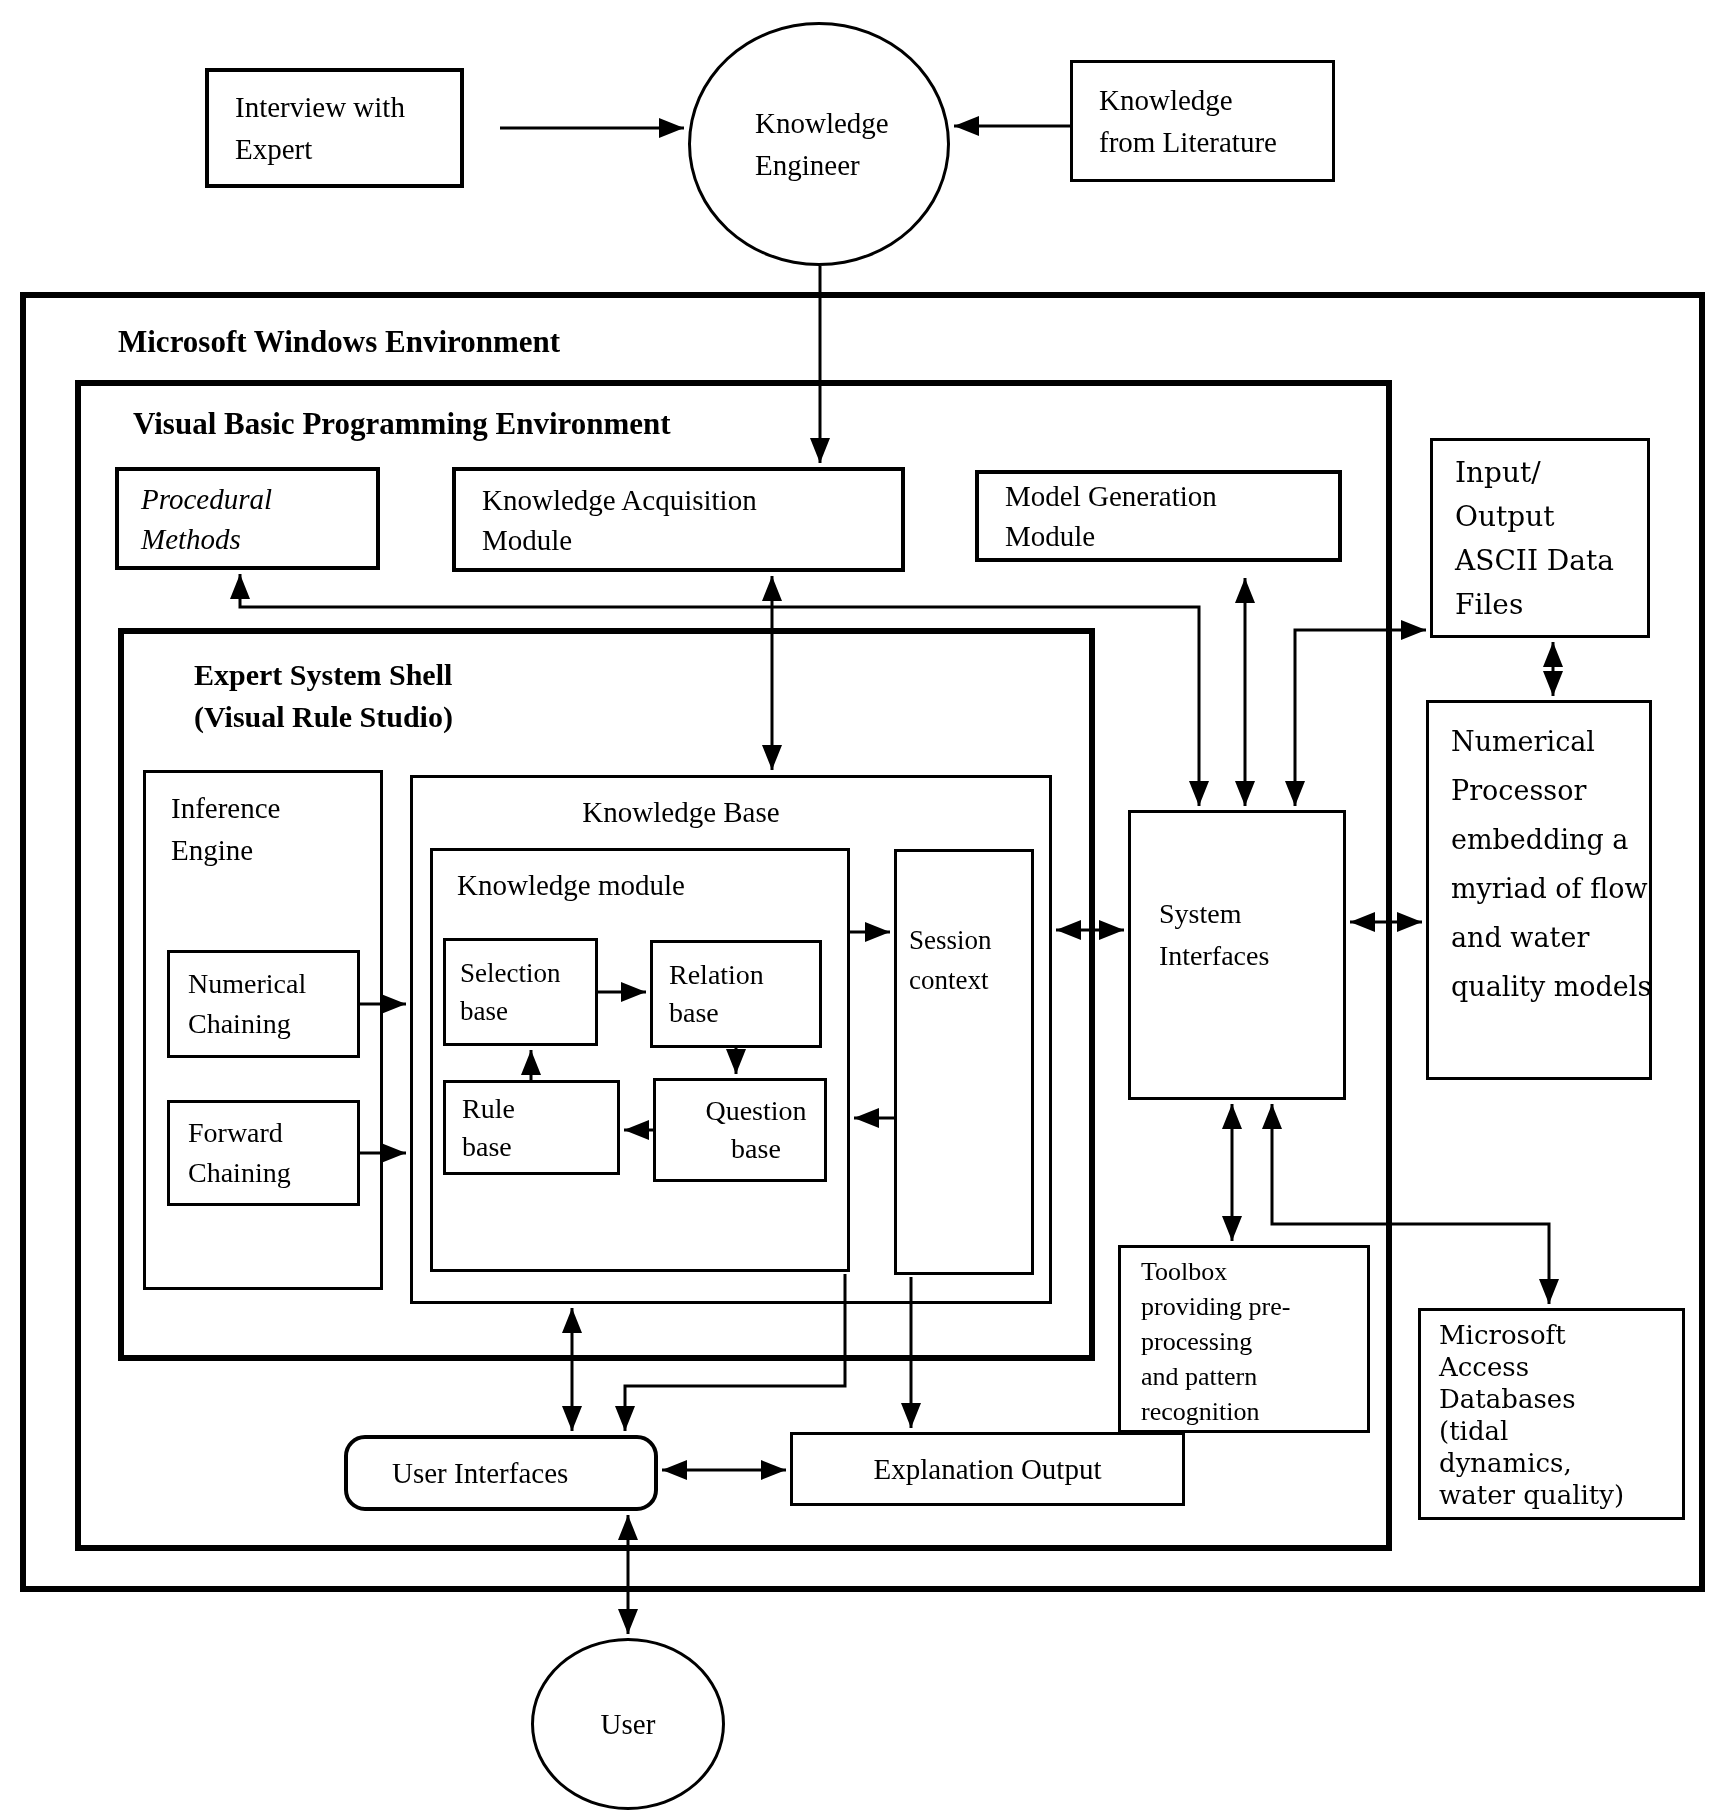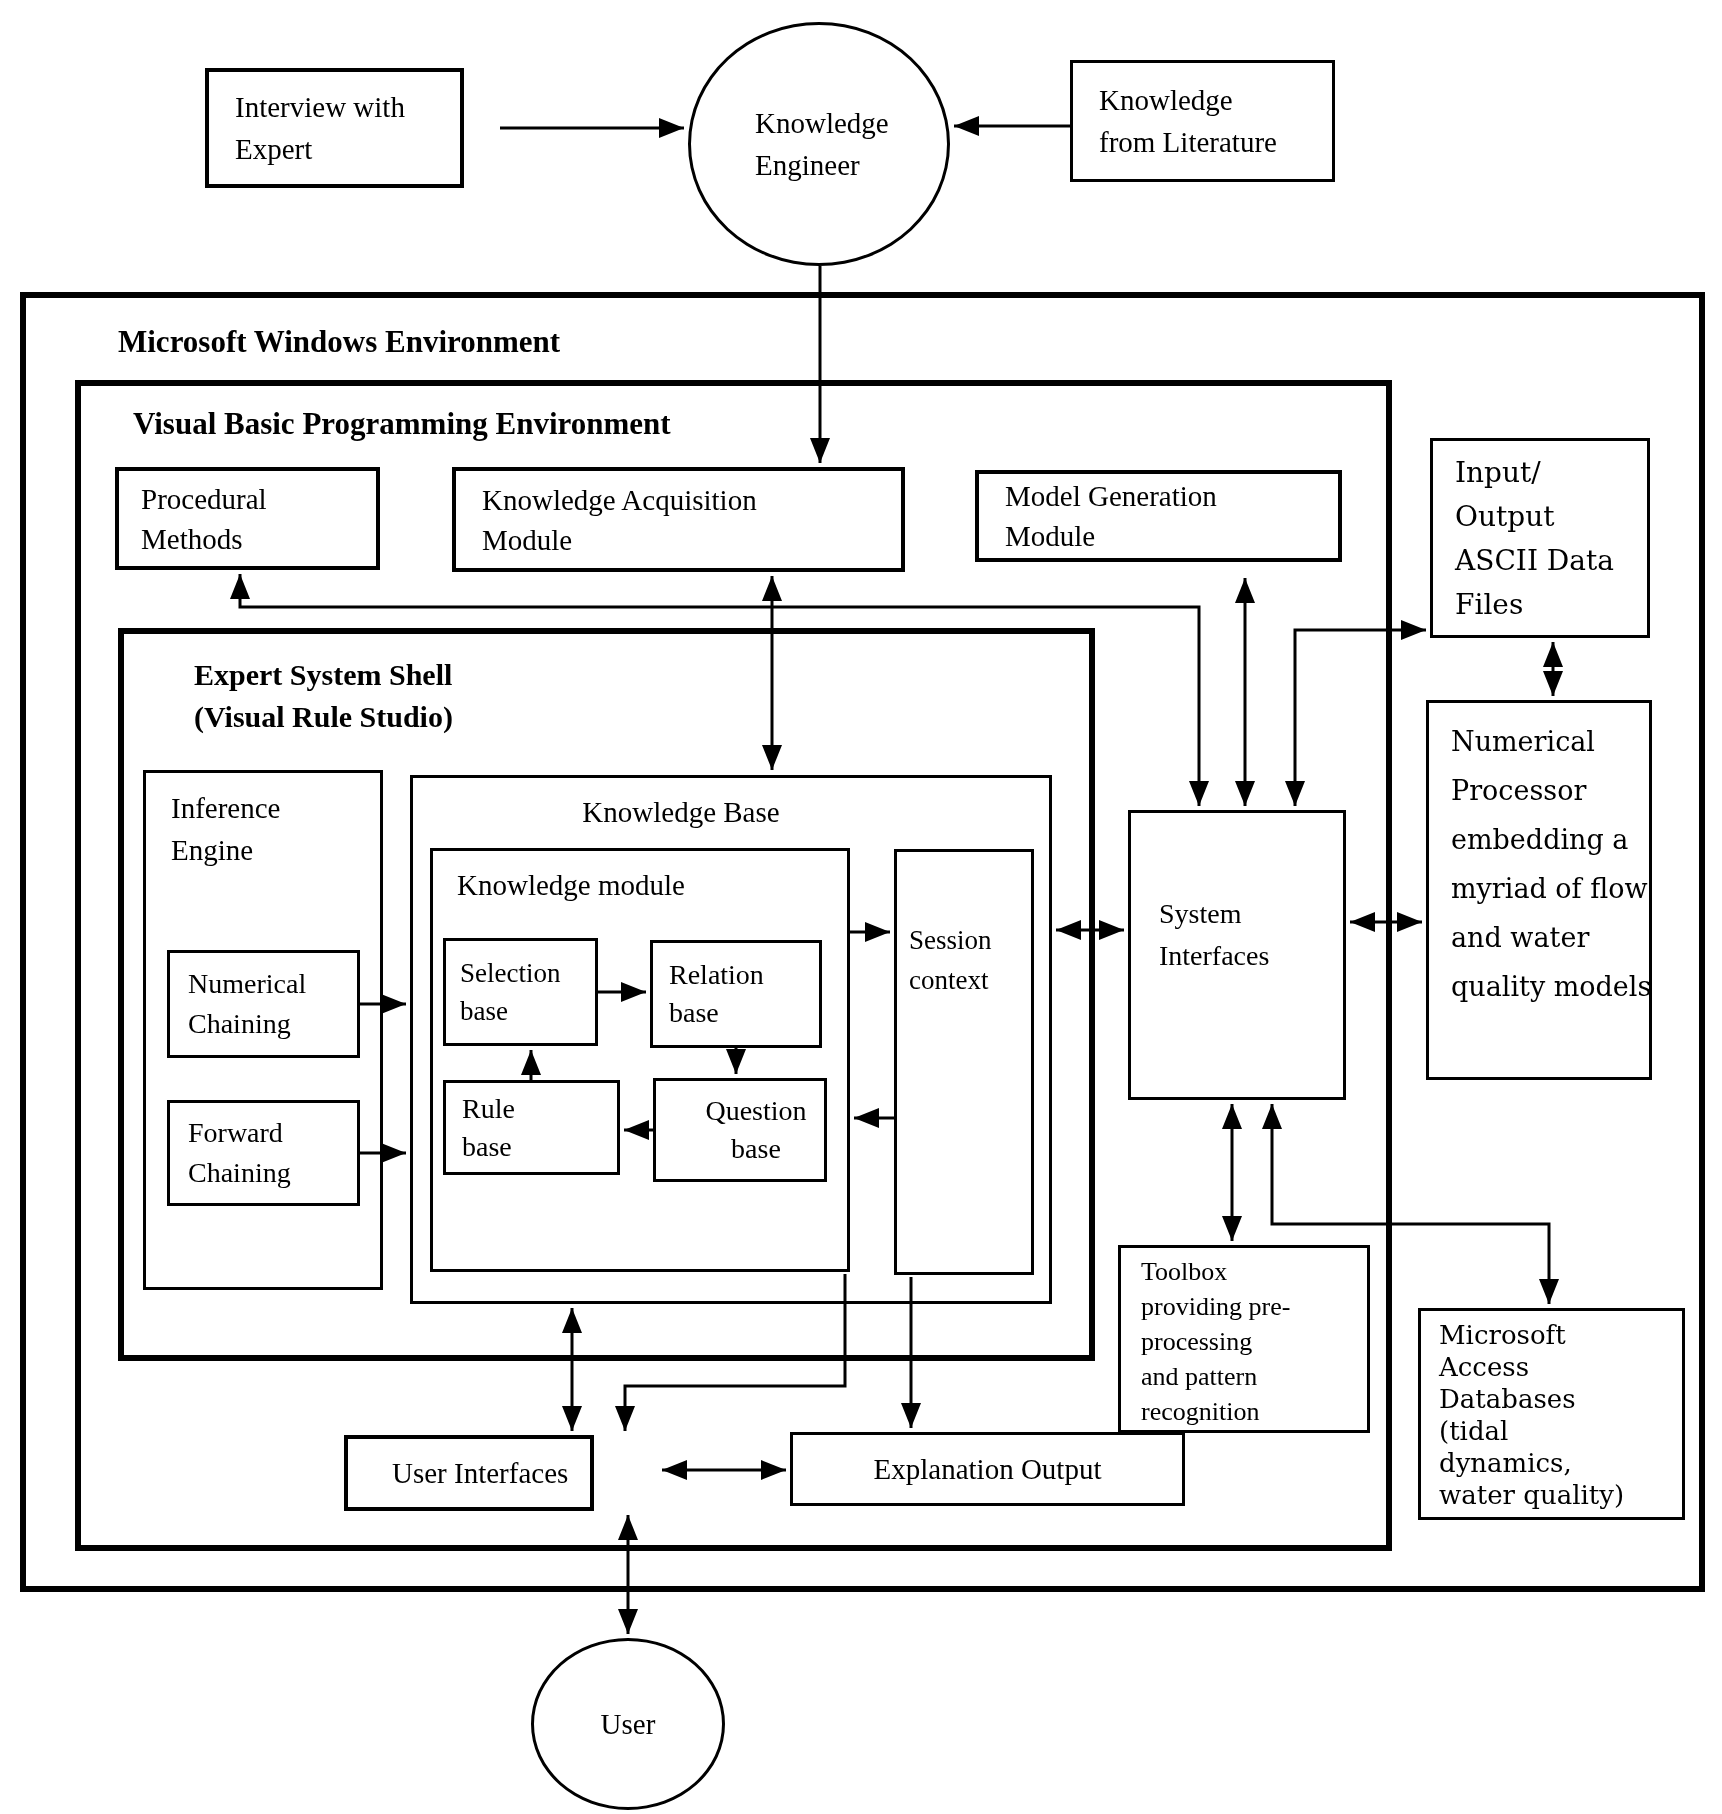--- a/index.html
+++ b/index.html
@@ -118,21 +118,21 @@
     <div class="node" style="left: 20px; top: 292px; width: 1685px; height: 1300px; border-width: 6px; padding-top: 24px;">
       <div class="label bold" style="font-size: 31px; line-height: 40px; text-align: left; padding-left: 92px;">
         <div>Microsoft Windows Environment</div>
       </div>
     </div>
     <div class="node" style="left: 75px; top: 380px; width: 1317px; height: 1171px; border-width: 6px; padding-top: 18px;">
       <div class="label bold" style="font-size: 31px; line-height: 40px; text-align: left; padding-left: 52px;">
         <div>Visual Basic Programming Environment</div>
       </div>
     </div>
-    <div class="node vcenter" style="left: 115px; top: 467px; width: 265px; height: 103px; border-width: 4px;">
+    <div class="node vcenter" style="left: 115px; top: 467px; width: 265px; height: 103px; border-width: 4px; font-style: italic;">
       <div class="label" style="font-size: 29px; line-height: 40px; text-align: left; padding-left: 22px;">
         <div>Procedural</div>
         <div>Methods</div>
       </div>
     </div>
     <div class="node vcenter" style="left: 452px; top: 467px; width: 453px; height: 105px; border-width: 4px;">
       <div class="label" style="font-size: 29px; line-height: 40px; text-align: left; padding-left: 26px;">
         <div>Knowledge Acquisition</div>
         <div>Module</div>
       </div>
@@ -243,21 +243,21 @@
     <div class="node alt-font" style="left: 1418px; top: 1308px; width: 267px; height: 212px; border-width: 3px; padding-top: 8px;">
       <div class="label" style="font-size: 26px; line-height: 32px; text-align: left; padding-left: 18px;">
         <div>Microsoft</div>
         <div>Access</div>
         <div>Databases</div>
         <div>(tidal</div>
         <div>dynamics,</div>
         <div>water quality)</div>
       </div>
     </div>
-    <div class="node vcenter" style="left: 344px; top: 1435px; width: 250px; height: 76px; border-width: 4px;">
+    <div class="node vcenter" style="left: 344px; top: 1435px; width: 314px; height: 76px; border-width: 4px; border-radius: 21px;">
       <div class="label" style="font-size: 29px; line-height: 40px; text-align: left; padding-left: 44px;">
         <div>User Interfaces</div>
       </div>
     </div>
     <div class="node vcenter" style="left: 790px; top: 1432px; width: 395px; height: 74px; border-width: 3px;">
       <div class="label" style="font-size: 29px; line-height: 40px; text-align: center;">
         <div>Explanation Output</div>
       </div>
     </div>
     <div class="node ellipse vcenter" style="left: 531px; top: 1638px; width: 194px; height: 172px; border-width: 3px;">

